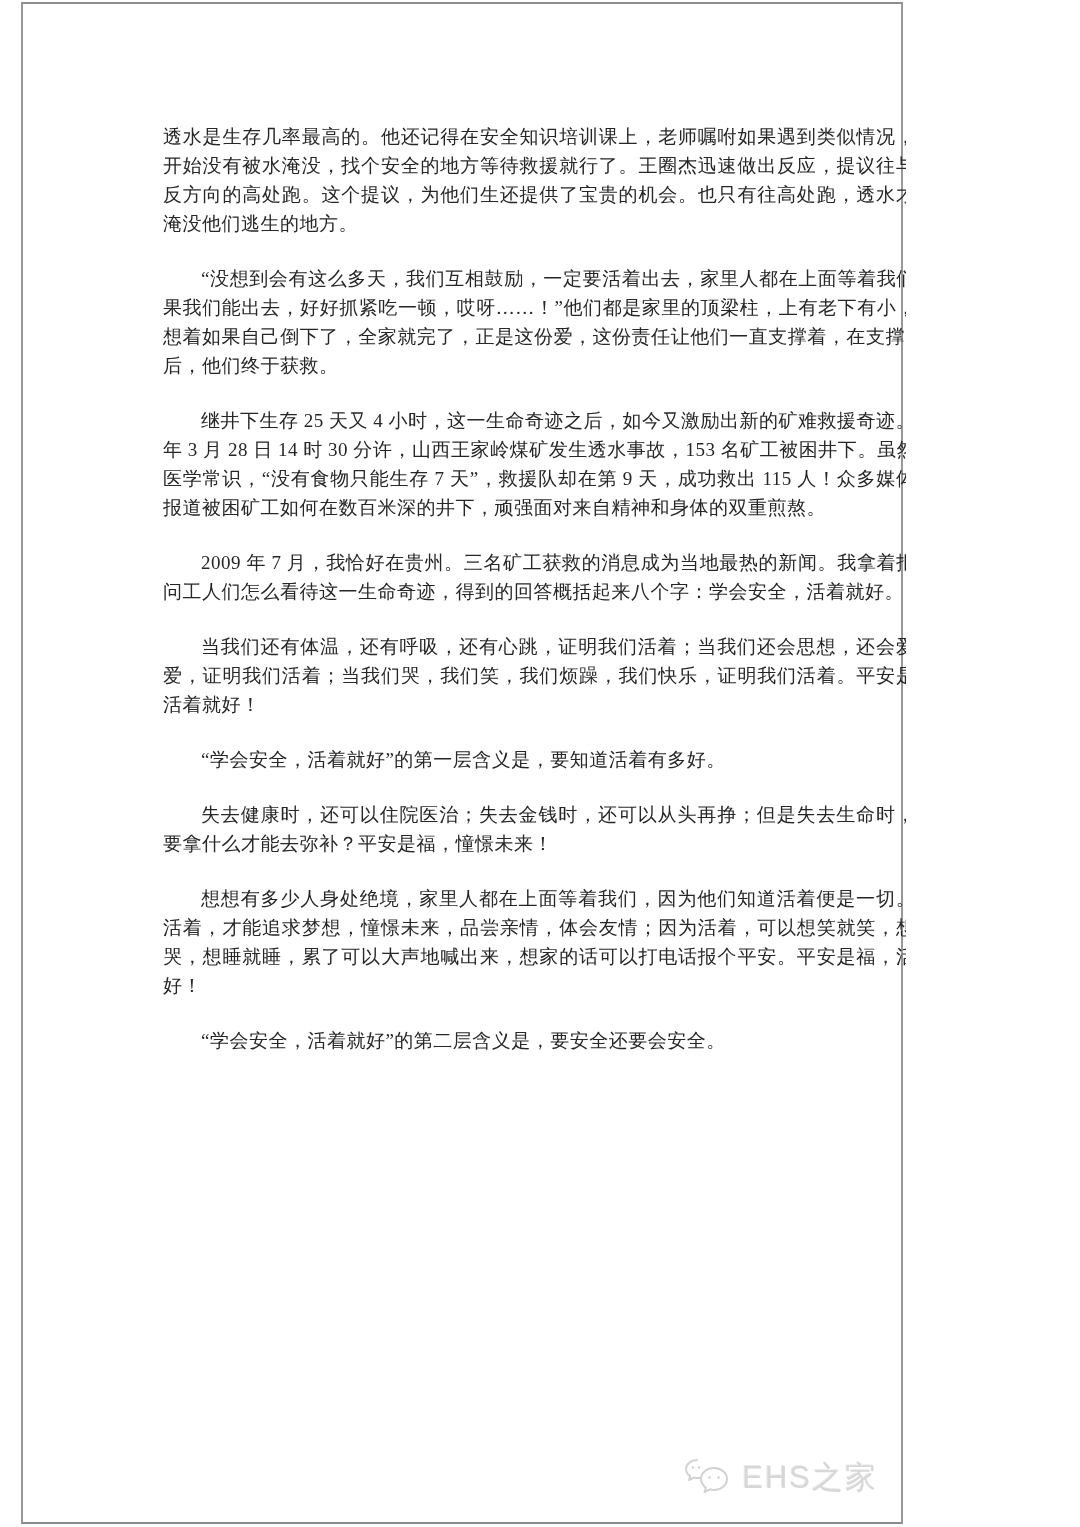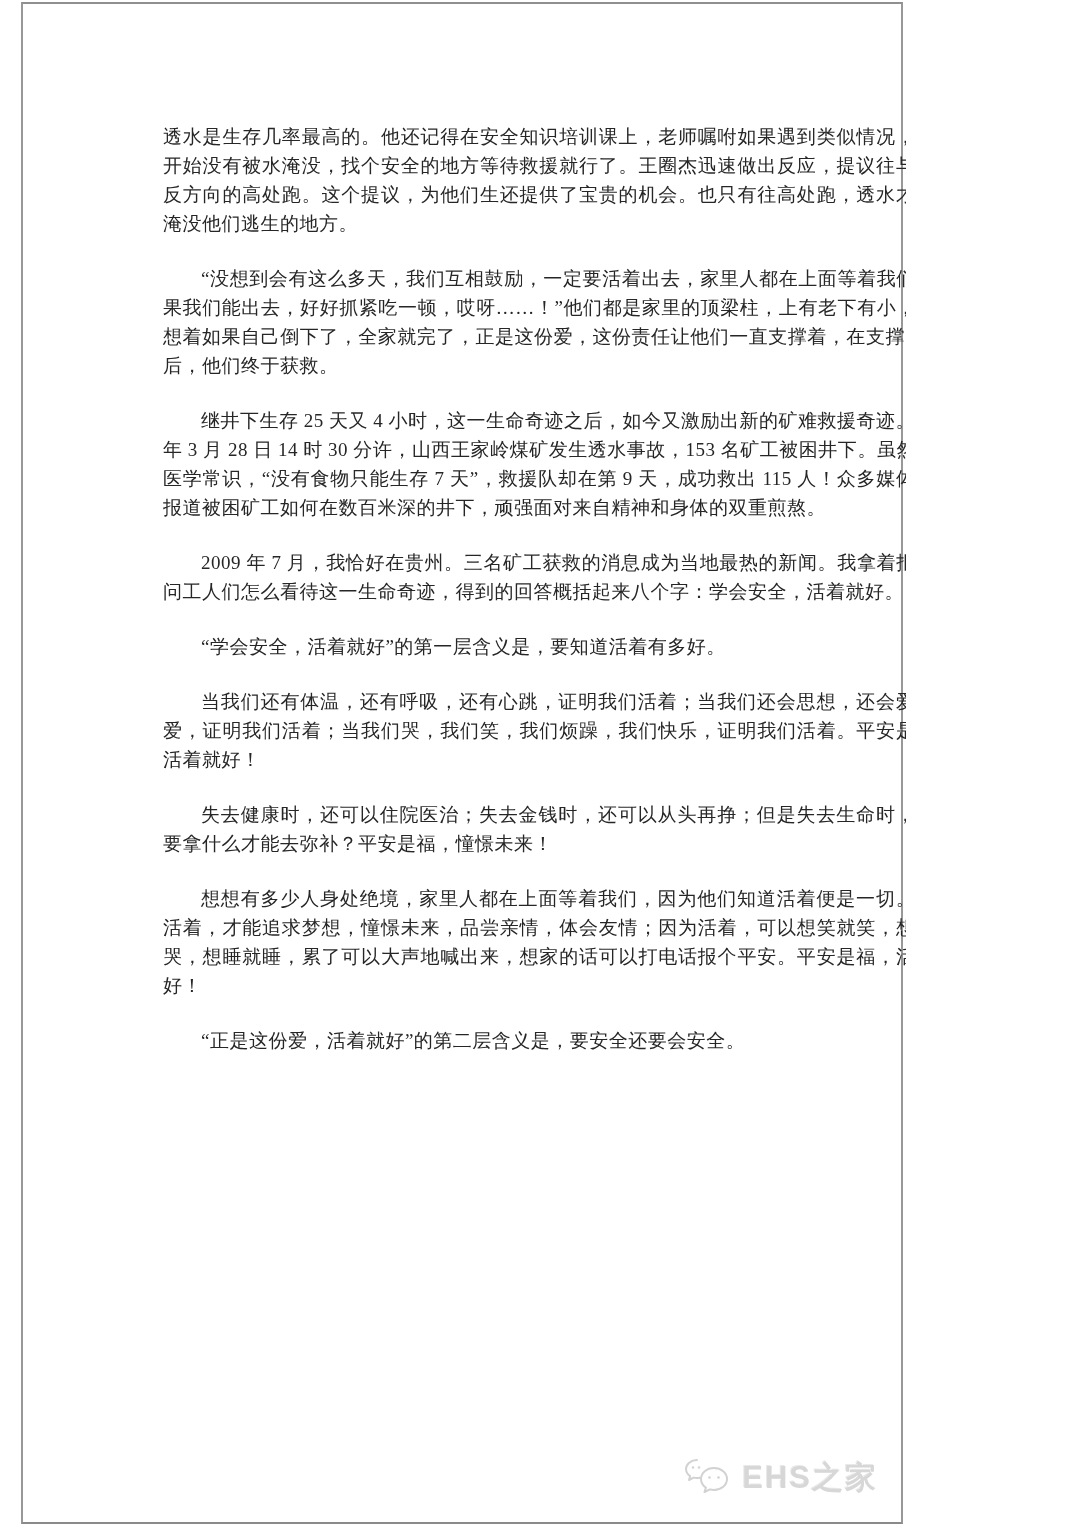--- a/index.html
+++ b/index.html
@@ -47,46 +47,46 @@
   }
   .watermark {
     position: absolute;
     right: 28px;
     bottom: 28px;
     display: flex;
     align-items: center;
     gap: 8px;
     font-family: "Liberation Sans", "DejaVu Sans", sans-serif;
     font-size: 31px;
-    font-weight: 700;
+    font-weight: 400;
     color: #d7d7d7;
     text-shadow: 1px 1px 0 #ffffff, -1px -1px 0 #e9e9e9;
     letter-spacing: 2px;
     user-select: none;
   }
   .watermark svg {
     display: block;
   }
 </style>
 </head>
 <body>
 
 <div class="page">
   <div class="page-border"></div>
 
   <main class="content">
     <p class="no-indent">透水是生存几率最高的。他还记得在安全知识培训课上，老师嘱咐如果遇到类似情况，只要开始没有被水淹没，找个安全的地方等待救援就行了。王圈杰迅速做出反应，提议往与井口反方向的高处跑。这个提议，为他们生还提供了宝贵的机会。也只有往高处跑，透水才没有淹没他们逃生的地方。</p>
     <p>“没想到会有这么多天，我们互相鼓励，一定要活着出去，家里人都在上面等着我们。如果我们能出去，好好抓紧吃一顿，哎呀……！”他们都是家里的顶梁柱，上有老下有小，他们想着如果自己倒下了，全家就完了，正是这份爱，这份责任让他们一直支撑着，在支撑 25 天后，他们终于获救。</p>
     <p>继井下生存 25 天又 4 小时，这一生命奇迹之后，如今又激励出新的矿难救援奇迹。2010 年 3 月 28 日 14 时 30 分许，山西王家岭煤矿发生透水事故，153 名矿工被困井下。虽然根据医学常识，“没有食物只能生存 7 天”，救援队却在第 9 天，成功救出 115 人！众多媒体争相报道被困矿工如何在数百米深的井下，顽强面对来自精神和身体的双重煎熬。</p>
     <p>2009 年 7 月，我恰好在贵州。三名矿工获救的消息成为当地最热的新闻。我拿着报纸，问工人们怎么看待这一生命奇迹，得到的回答概括起来八个字：学会安全，活着就好。</p>
+    <p>当我们还有体温，还有呼吸，还有心跳，证明我们活着；当我们还会思想，还会爱与被爱，证明我们活着；当我们哭，我们笑，我们烦躁，我们快乐，证明我们活着。平安是福，活着就好！</p>
     <p>“学会安全，活着就好”的第一层含义是，要知道活着有多好。</p>
-    <p>当我们还有体温，还有呼吸，还有心跳，证明我们活着；当我们还会思想，还会爱与被爱，证明我们活着；当我们哭，我们笑，我们烦躁，我们快乐，证明我们活着。平安是福，活着就好！</p>
     <p>失去健康时，还可以住院医治；失去金钱时，还可以从头再挣；但是失去生命时，我们要拿什么才能去弥补？平安是福，憧憬未来！</p>
     <p>想想有多少人身处绝境，家里人都在上面等着我们，因为他们知道活着便是一切。因为活着，才能追求梦想，憧憬未来，品尝亲情，体会友情；因为活着，可以想笑就笑，想哭就哭，想睡就睡，累了可以大声地喊出来，想家的话可以打电话报个平安。平安是福，活着就好！</p>
-    <p>“正是这份爱，活着就好”的第二层含义是，要安全还要会安全。</p>
+    <p>“学会安全，活着就好”的第二层含义是，要安全还要会安全。</p>
   </main>
 
   <div class="watermark">
     <span>
       <svg width="50" height="42" viewBox="0 0 50 42" fill="none">
 
         <path d="M13 3 C6.9 3 2 7.1 2 12.1 c0 2.9 1.6 5.4 4.1 7.1 L5 23 l4.6-2.4 c1.1.3 2.2.4 3.4.4 1 0 1.9-.1 2.8-.3" stroke="#d2d2d2" stroke-width="2" stroke-linecap="round" stroke-linejoin="round" fill="#ffffff"></path>
         <circle cx="9" cy="10.5" r="1.2" fill="#d2d2d2"></circle>
         <circle cx="15" cy="10.5" r="1.2" fill="#d2d2d2"></circle>
 

